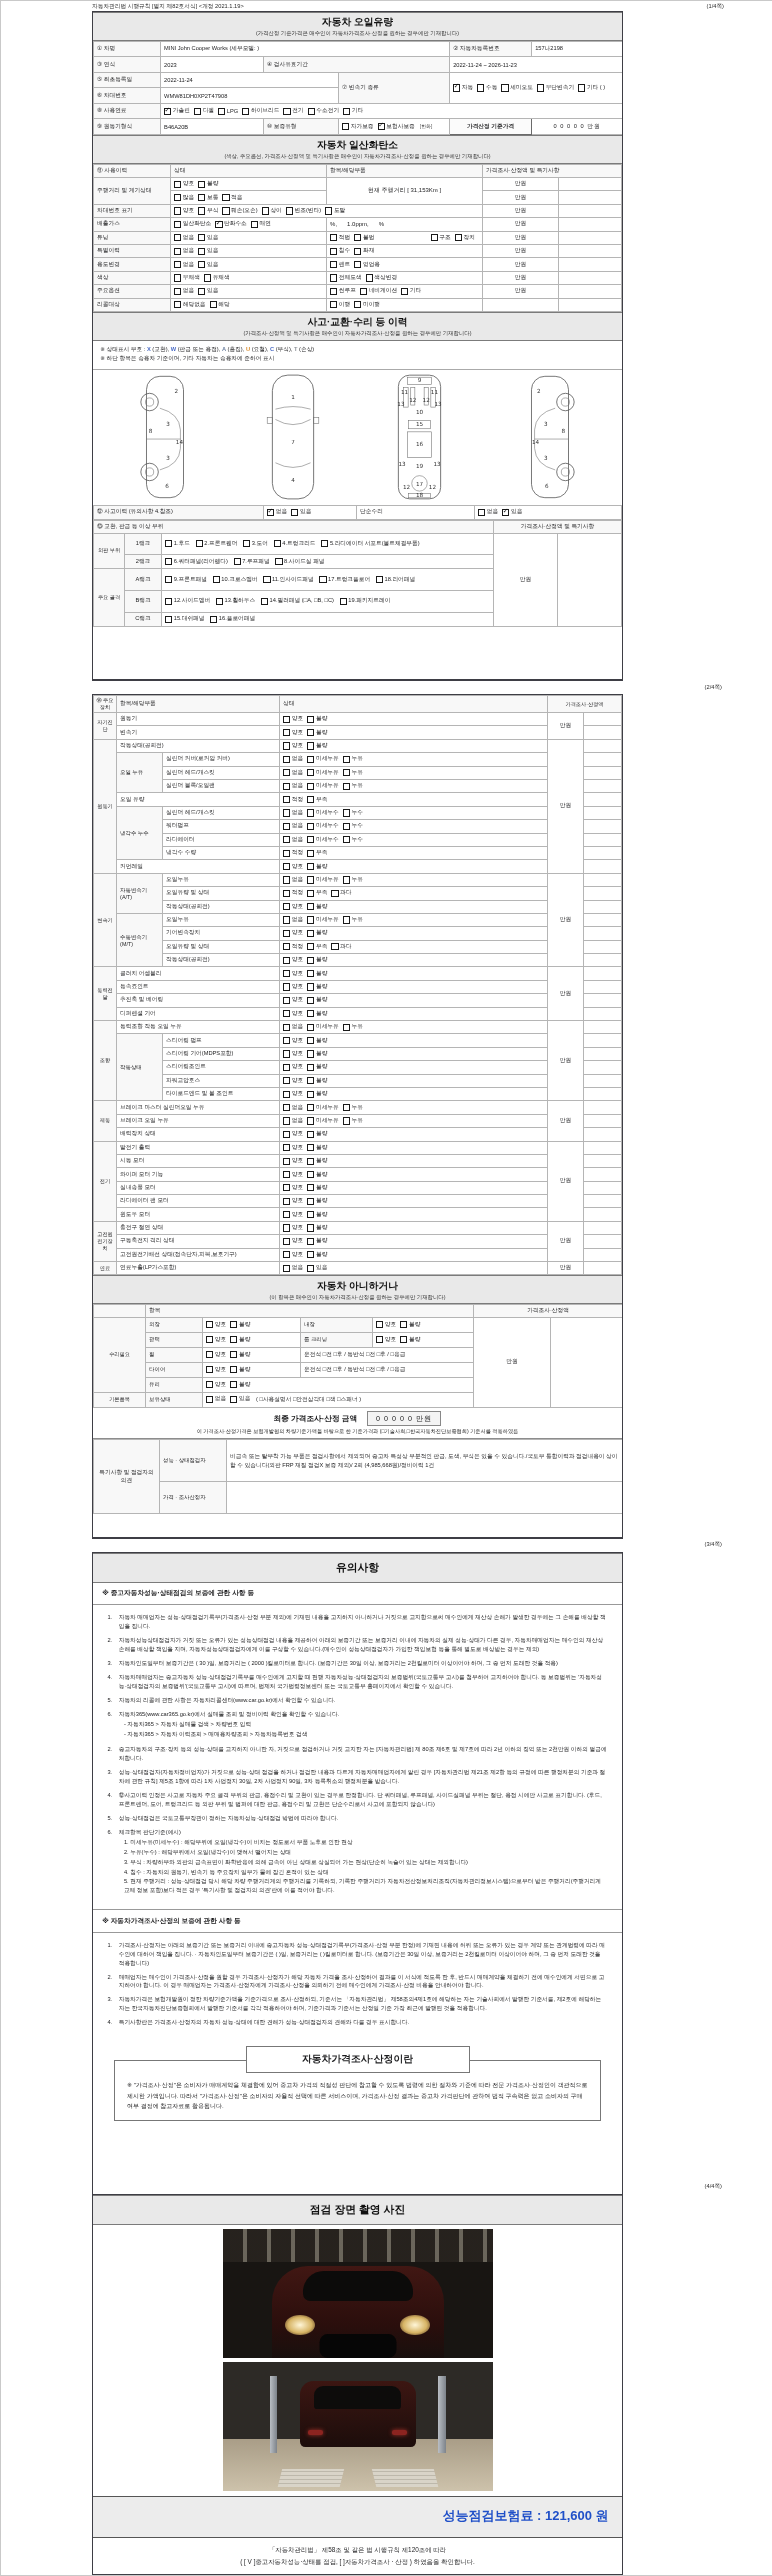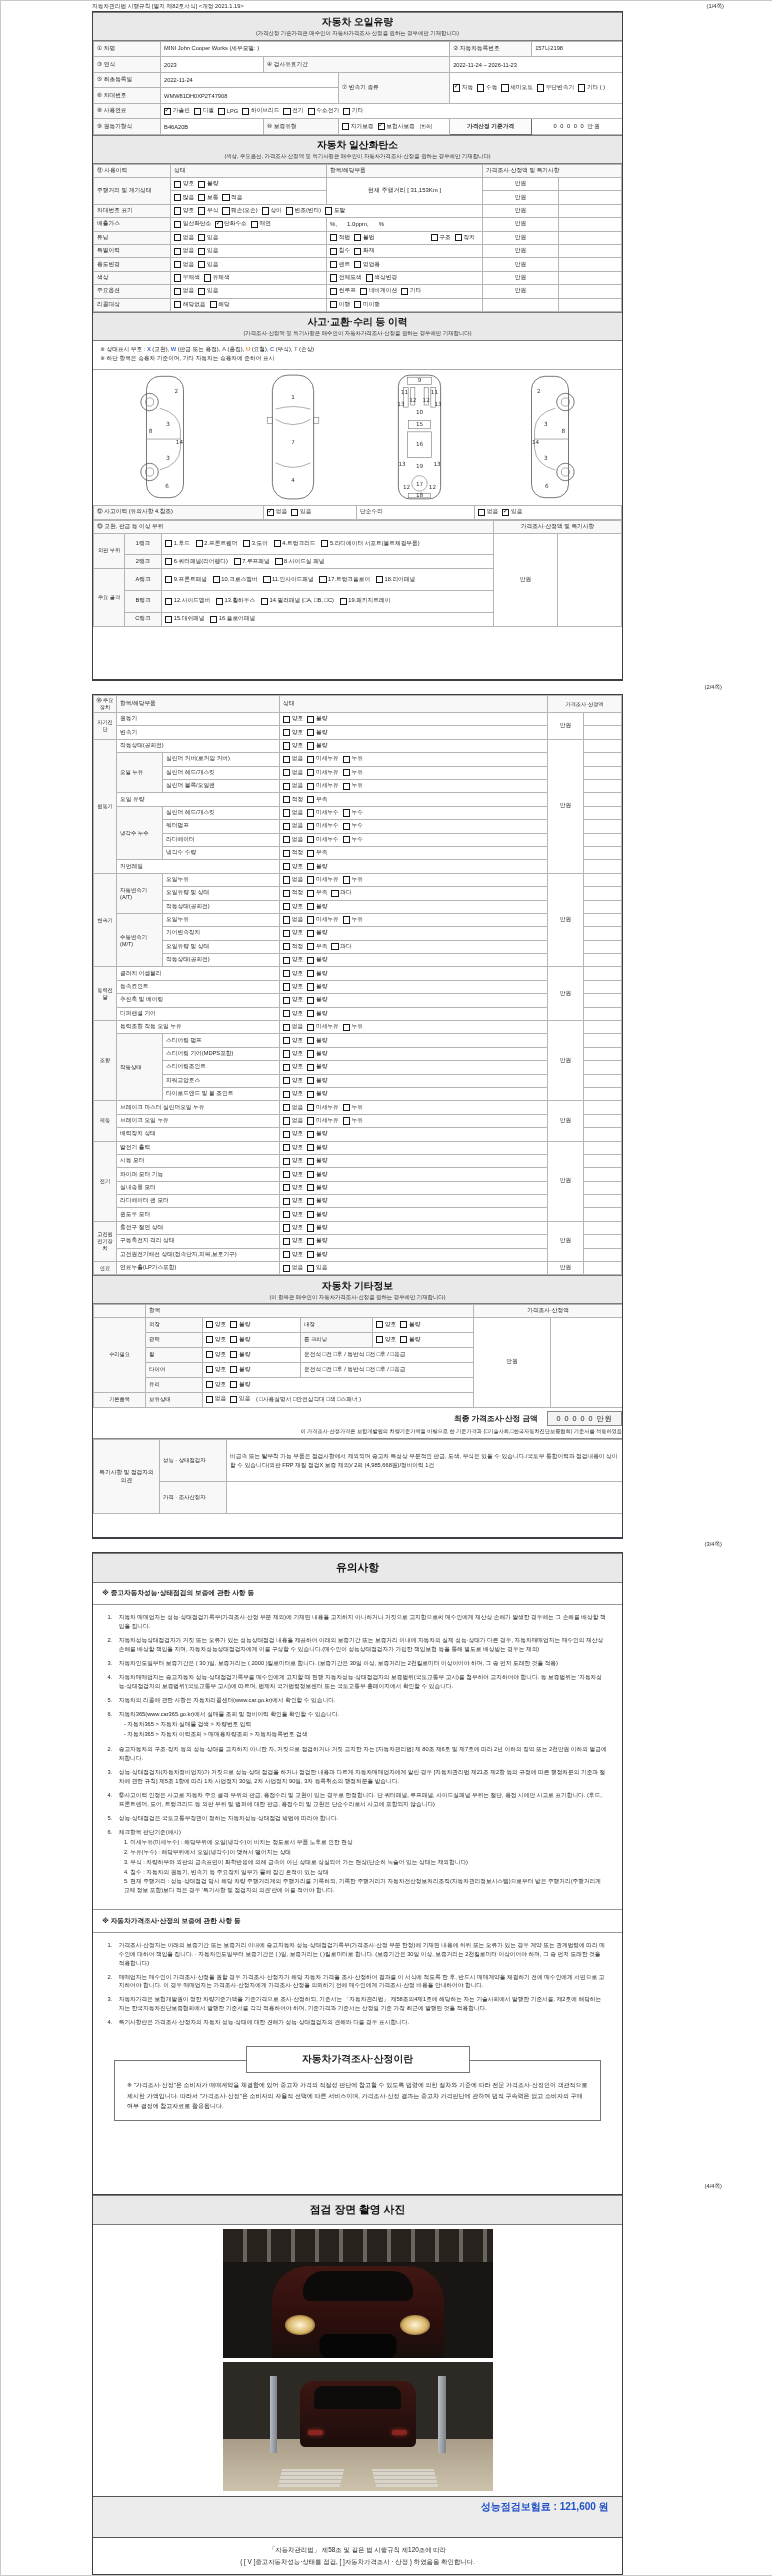--- a/index.html
+++ b/index.html
@@ -75,24 +75,24 @@
   .p2-floor{position:absolute;bottom:0;left:0;right:0;height:52px;background:linear-gradient(#a99d87,#cdc2ab);}
   .p2-post{position:absolute;top:14.4px;width:7.7px;height:77px;background:linear-gradient(90deg,#b9bec4,#7d838a);}
   .p2-car{position:absolute;left:77px;width:116px;top:18.5px;height:66px;background:linear-gradient(#3c1612,#1c0d0b);border-radius:13.4px 13.4px 5.2px 5.2px;}
   .p2-glass{position:absolute;left:14.4px;right:14.4px;top:5.2px;height:23px;background:#0d0c0b;border-radius:9.3px 9.3px 3.1px 3.1px;}
   .p2-tl{position:absolute;bottom:11.3px;width:15.5px;height:5.2px;border-radius:2.1px;background:#8c2420;box-shadow:0 0 4.1px #a03028;}
   .p2-ramp{position:absolute;bottom:4.1px;width:62px;height:17.5px;background:repeating-linear-gradient(0deg,#d9d4c8 0 2.6px,#bdb8ab 2.6px 4.1px);transform:skewX(-14deg);}
   .p2-ramp.r{transform:skewX(14deg);}
 
   .signbar{background:#ececec;border-top:0.8px solid #555;border-bottom:0.8px solid #555;height:40px;position:relative;margin-top:5.2px;}
   .signbar .sg{text-align:center;font-size:8.2px;padding-top:7.2px;}
-  .signbar .fee{position:absolute;right:13.4px;bottom:23px;font-size:10px;font-weight:700;}
+  .signbar .fee{position:absolute;right:13.4px;bottom:12px;font-size:13px;font-weight:700;}
   .footer{padding-top:6.2px;text-align:center;font-size:6.4px;line-height:1.75;}
 
-  .final{border-bottom:0.5px solid #8d8d8d;padding:3.6px 0 3.1px;text-align:right;}
+  .final{border-bottom:0.5px solid #8d8d8d;padding:3.6px 0 3.1px;text-align:center;}
   .final .fl{font-size:7.7px;font-weight:700;margin-right:7.2px;}
   .final .fv{display:inline-block;border:0.8px solid #888;background:#f4f4f4;padding:1.5px 8.2px;font-size:7.2px;letter-spacing:1px;}
   .final .fnote{font-size:5.2px;margin-top:2.1px;color:#222;}
 </style>
 </head>
 <body>
 
 <div class="canvas">
 
   <div class="meta-line">
@@ -1173,21 +1173,21 @@
                 <span class="bx"></span>
                 <span class="lb">있음</span>
               </span></td>
             <td class="price" rowspan="1">만원</td>
             <td class="blank"></td>
           </tr>
         </tbody>
     </table>
 
     <div class="sec-head">
-      <div class="st">자동차 기타정보</div>
+      <div class="st">자동차 아니하거나</div>
       <div class="ss">(이 항목은 매수인이 자동차가격조사·산정을 원하는 경우에만 기재합니다)</div>
     </div>
 
     <table>
       <colgroup>
           <col style="width:52px">
           <col style="width:57px">
           <col style="width:98px">
           <col style="width:72px">
           <col style="width:101px">

